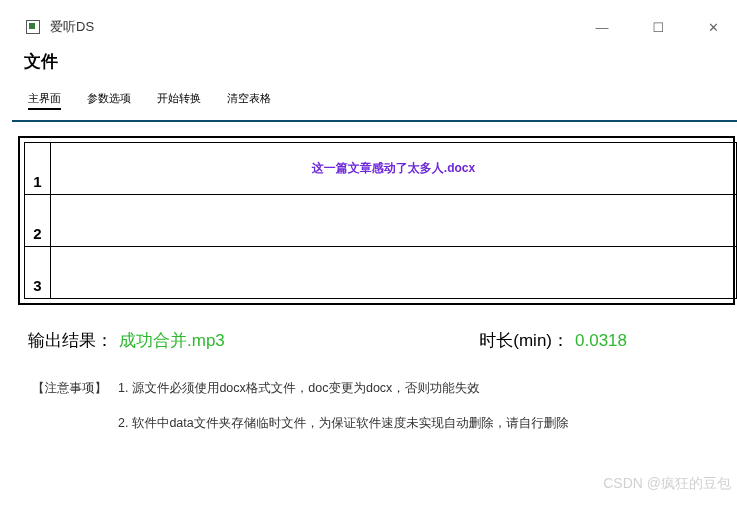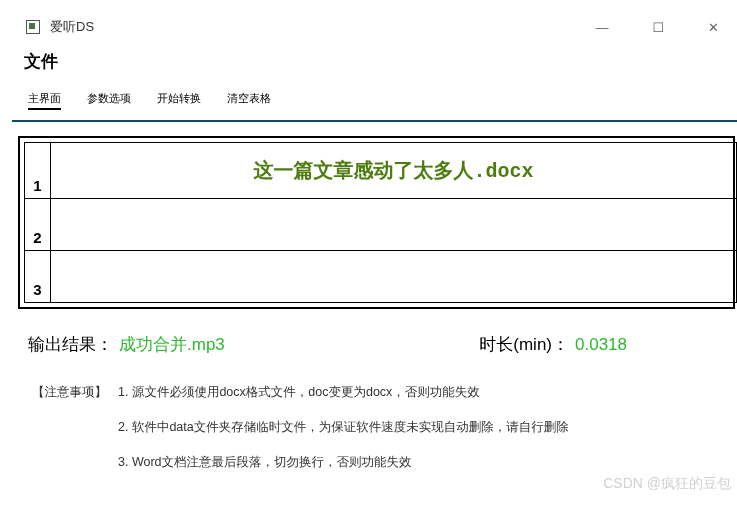--- a/index.html
+++ b/index.html
@@ -81,26 +81,25 @@
 }
 td.rownum {
   width: 26px;
   font-size: 15px;
   font-weight: bold;
   background: #fff;
   vertical-align: bottom;
   padding: 0 0 4px 0;
 }
 td.cell {
-  font-size: 20px;
+  font-size: 12px;
   font-weight: bold;
   padding: 14px 0;
   height: 52px;
-  color: #4d7c0f;
-  font-family: Liberation Mono, monospace;
+  color: #6d28d9;
 }
 .outrow {
   display: flex;
   padding: 10px 12px 4px 12px;
   font-size: 17px;
   font-weight: normal;
   align-items: center;
 }
 .outrow .lbl { color: #000; }
 .outrow .val-green { color: #2eb82e; margin-left: 2px; }
@@ -176,19 +175,15 @@
 
 <div class="notes">
   <div class="row">
     <span class="label">【注意事项】</span>
     <span class="text">1. 源文件必须使用docx格式文件，doc变更为docx，否则功能失效</span>
   </div>
   <div class="row">
     <span class="label"></span>
     <span class="text">2. 软件中data文件夹存储临时文件，为保证软件速度未实现自动删除，请自行删除</span>
   </div>
-  <div class="row">
-    <span class="label"></span>
-    <span class="text">3. Word文档注意最后段落，切勿换行，否则功能失效</span>
-  </div>
 </div>
 
 <div class="watermark">CSDN @疯狂的豆包</div>
 
 </body></html>

